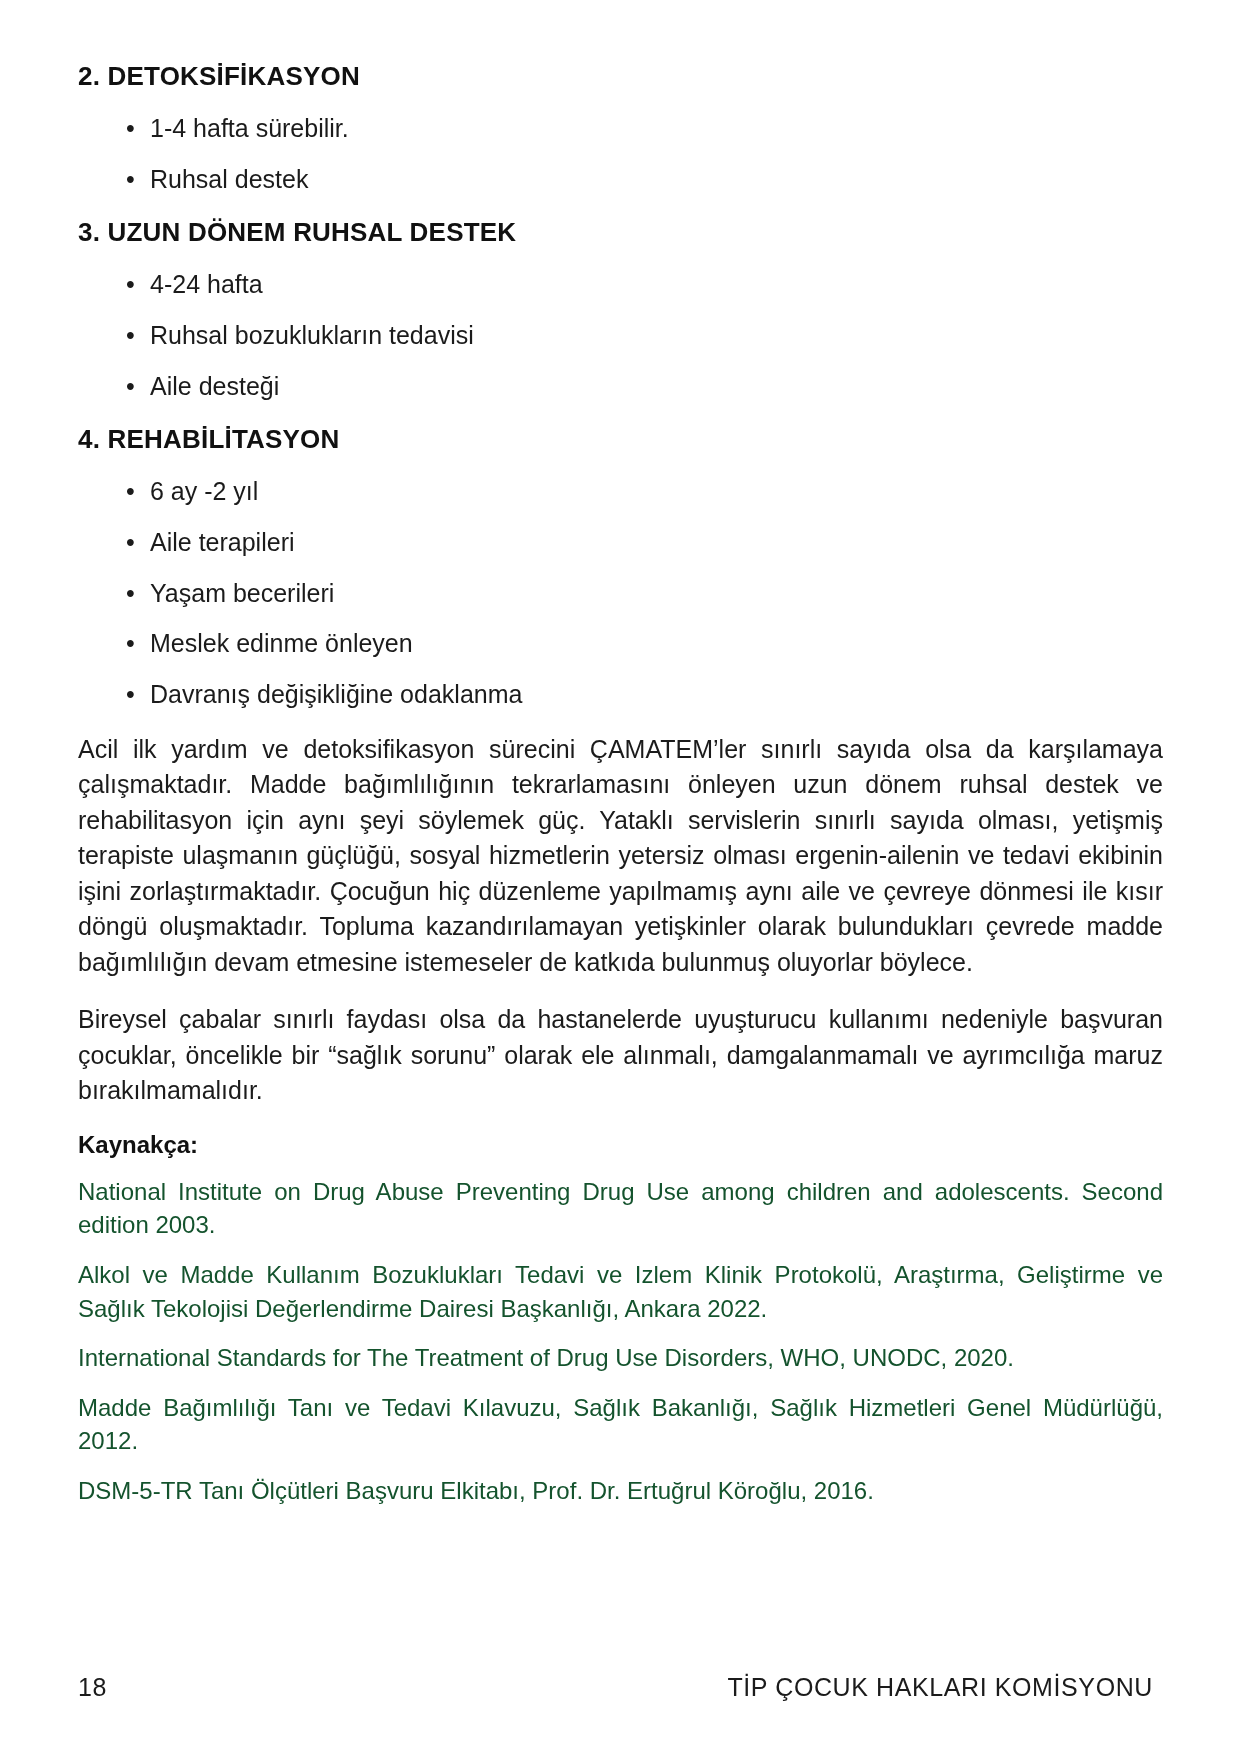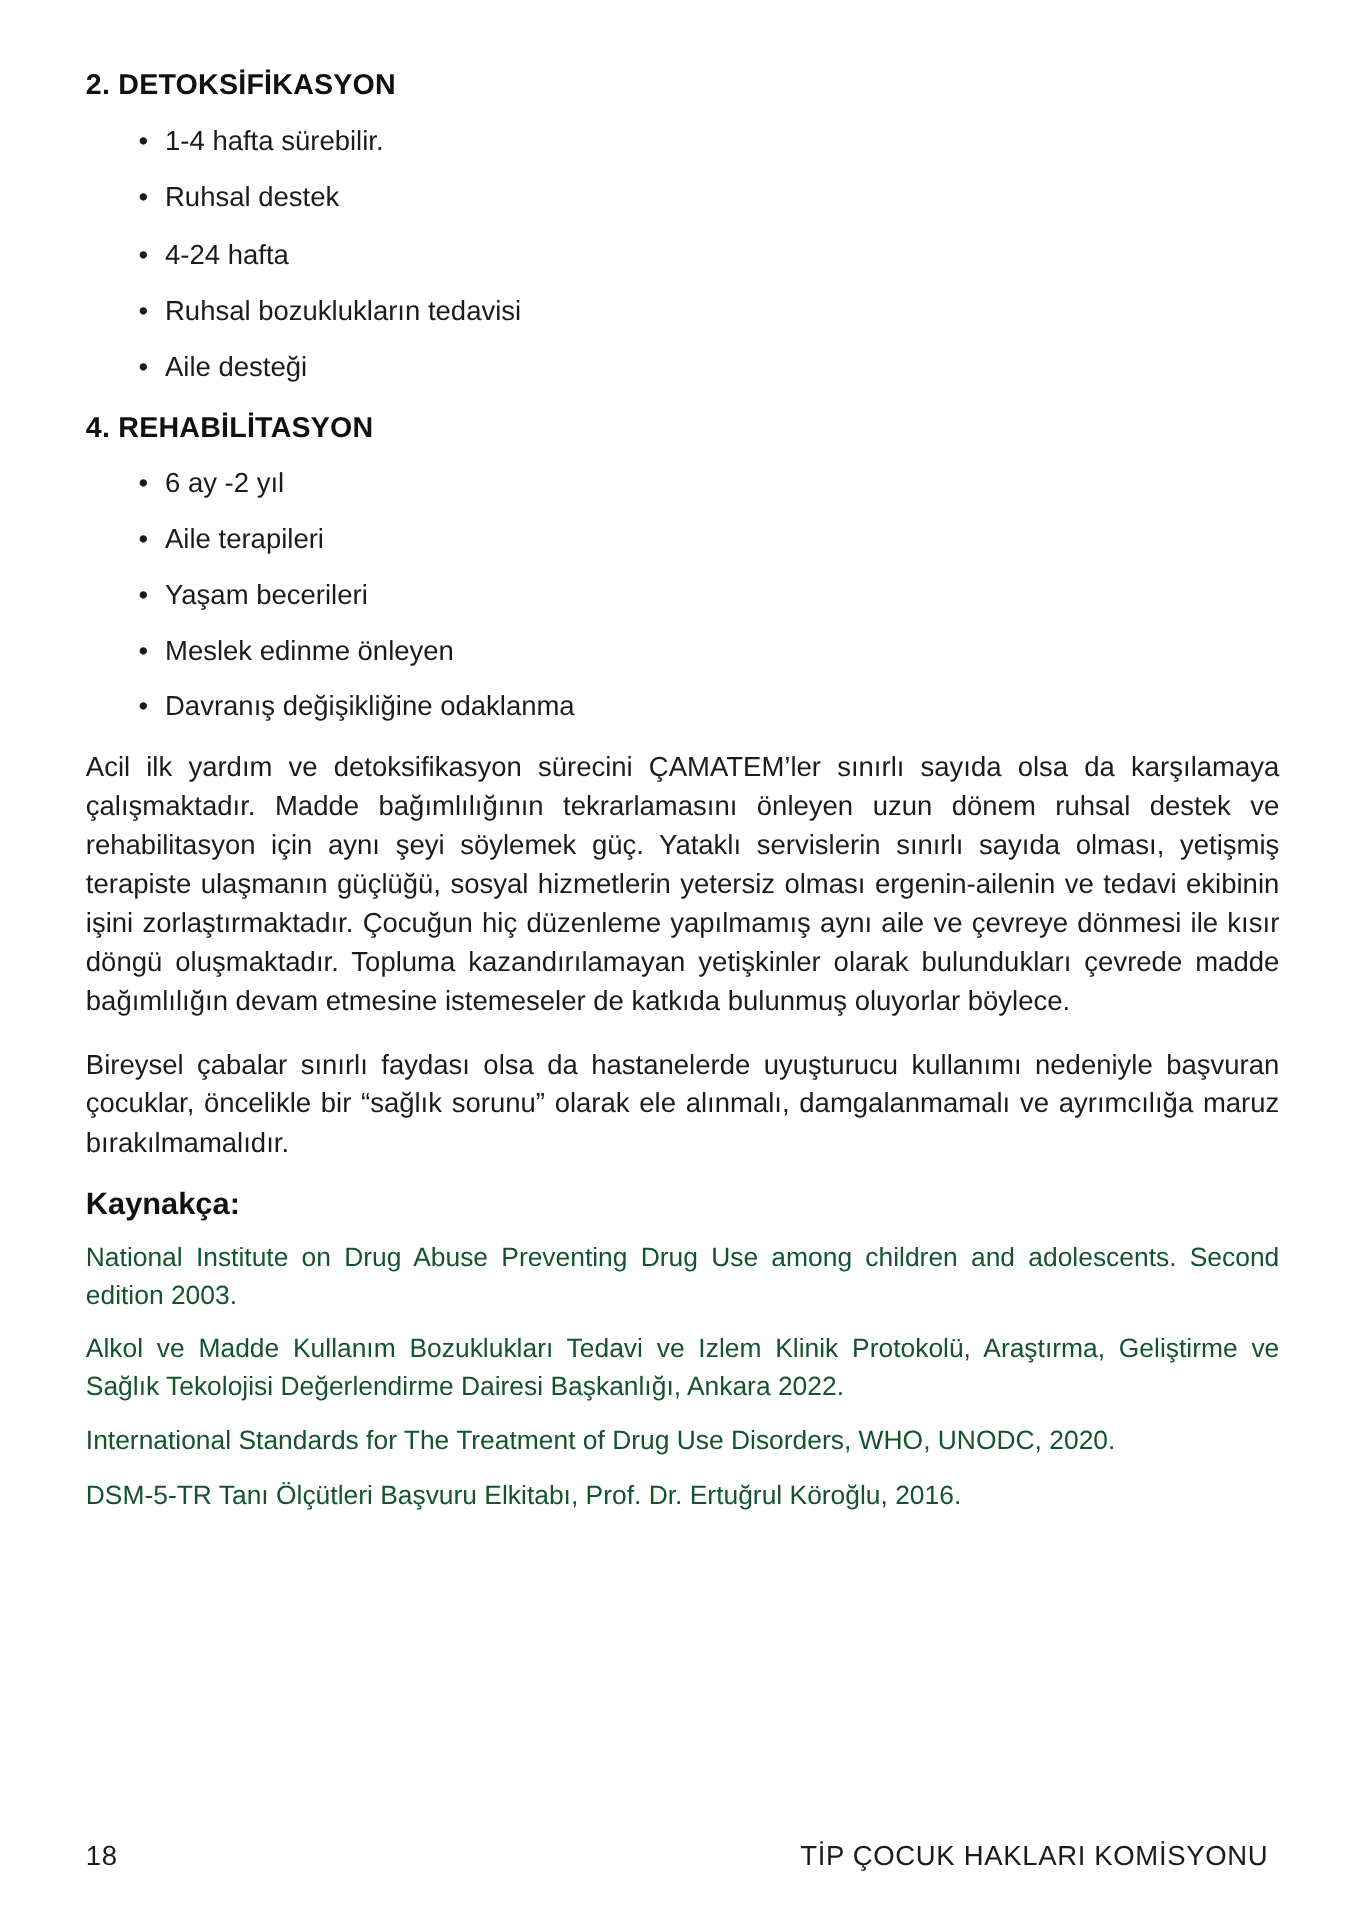--- a/index.html
+++ b/index.html
@@ -68,21 +68,21 @@
     font-size: 25px;
     line-height: 1.42;
     text-align: justify;
     margin: 0 0 22px 0;
     color: #1b1b1b;
     -webkit-hyphens: none;
     hyphens: none;
   }
 
   h3.refs-title {
-    font-size: 28px;
+    font-size: 24px;
     font-weight: 700;
     margin: 6px 0 16px 0;
     color: #111111;
   }
   p.ref-item {
     font-size: 24px;
     line-height: 1.4;
     text-align: justify;
     margin: 12px 0 16px 0;
     color: #14532d;
@@ -117,20 +117,21 @@
   <div class="content">
 
     <h2 class="section-heading">2. DETOKSİFİKASYON</h2>
     <div class="section-block">
       <ul class="bullets">
         <li><span class="dot">•</span><span>1-4 hafta sürebilir.</span></li>
         <li><span class="dot">•</span><span>Ruhsal destek</span></li>
       </ul>
     </div>
 
+    <h2 class="section-heading">3. UZUN DÖNEM RUHSAL DESTEK</h2>
     <div class="section-block">
       <ul class="bullets">
         <li><span class="dot">•</span><span>4-24 hafta</span></li>
         <li><span class="dot">•</span><span>Ruhsal bozuklukların tedavisi</span></li>
         <li><span class="dot">•</span><span>Aile desteği</span></li>
       </ul>
     </div>
 
     <h2 class="section-heading">4. REHABİLİTASYON</h2>
     <div class="section-block">
@@ -143,20 +144,21 @@
       </ul>
     </div>
 
     <p class="body-par">Acil ilk yardım ve detoksifikasyon sürecini ÇAMATEM’ler sınırlı sayıda olsa da karşılamaya çalışmaktadır.  Madde bağımlılığının tekrarlamasını önleyen uzun dönem ruhsal destek ve rehabilitasyon için aynı şeyi söylemek güç.  Yataklı servislerin sınırlı sayıda olması, yetişmiş terapiste ulaşmanın güçlüğü, sosyal hizmetlerin yetersiz olması ergenin-ailenin ve tedavi ekibinin işini zorlaştırmaktadır. Çocuğun hiç düzenleme yapılmamış aynı aile ve çevreye dönmesi ile kısır döngü oluşmaktadır. Topluma kazandırılamayan yetişkinler olarak bulundukları çevrede madde bağımlılığın devam etmesine istemeseler de katkıda bulunmuş oluyorlar böylece.</p>
     <p class="body-par">Bireysel çabalar sınırlı faydası olsa da hastanelerde uyuşturucu kullanımı nedeniyle başvuran çocuklar, öncelikle bir “sağlık sorunu” olarak ele alınmalı, damgalanmamalı ve ayrımcılığa maruz bırakılmamalıdır.</p>
 
     <h3 class="refs-title">Kaynakça:</h3>
     <p class="ref-item">National Institute on Drug Abuse Preventing Drug Use among children and adolescents. Second edition 2003.</p>
     <p class="ref-item">Alkol ve Madde Kullanım Bozuklukları Tedavi ve Izlem Klinik Protokolü, Araştırma, Geliştirme ve Sağlık Tekolojisi Değerlendirme Dairesi Başkanlığı, Ankara 2022.</p>
     <p class="ref-item">International Standards for The Treatment of Drug Use Disorders, WHO, UNODC, 2020.</p>
+    <p class="ref-item">Madde Bağımlılığı Tanı ve Tedavi Kılavuzu, Sağlık Bakanlığı, Sağlık Hizmetleri Genel Müdürlüğü, 2012.</p>
     <p class="ref-item">DSM-5-TR Tanı Ölçütleri Başvuru Elkitabı, Prof. Dr. Ertuğrul Köroğlu, 2016.</p>
 
   </div>
 
   <div class="footer">
     <span class="page-number">18</span>
     <span class="footer-title">TİP ÇOCUK HAKLARI KOMİSYONU</span>
   </div>
 </div>
 

